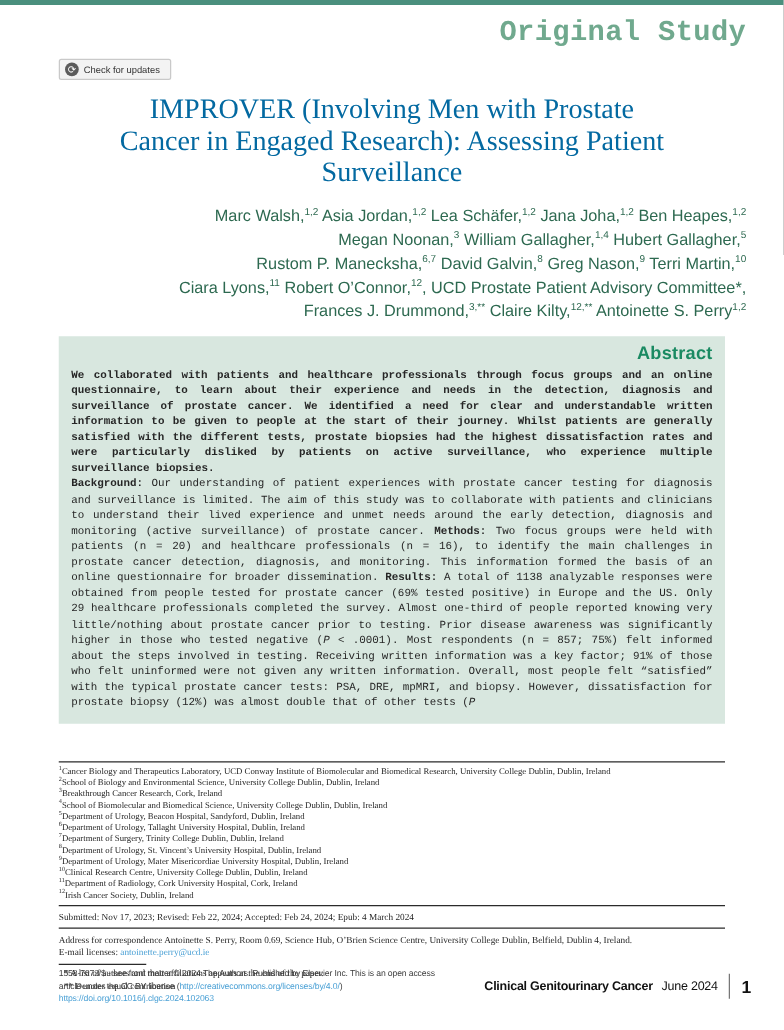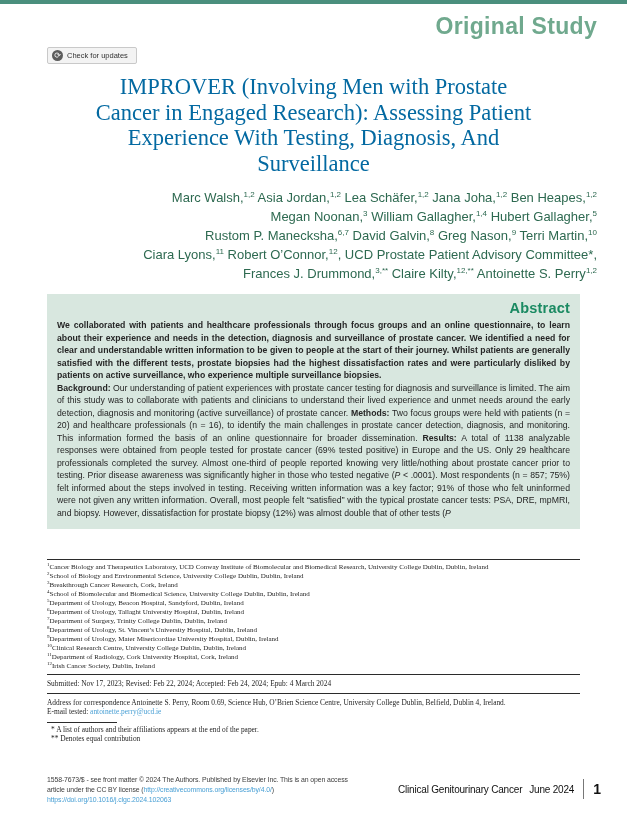--- a/index.html
+++ b/index.html
@@ -4,21 +4,21 @@
 <style>
   html,body{margin:0;padding:0;background:#888;}
   .page{
     width:627px;height:824px;position:relative;background:#ffffff;
     font-family:"Liberation Sans", sans-serif;overflow:hidden;
     margin:0 auto;box-sizing:border-box;
   }
   .topbar{height:4px;width:100%;background:var(--accent-dark,#4a8f7d);}
   .kicker{
     position:absolute;top:13px;right:30px;
-    font-family:Liberation Sans, sans-serif;font-weight:bold;
+    font-family:Liberation Mono, monospace;font-weight:bold;
     font-size:23px;color:var(--accent,#70a98e);letter-spacing:.3px;
   }
   .check-badge{
     position:absolute;top:47px;left:47px;display:inline-flex;align-items:center;
     gap:4px;background:#f3f3f3;border:1px solid #c9c9c9;border-radius:2px;
     padding:2px 8px 2px 4px;cursor:pointer;
   }
   .cb-icon{
     width:11px;height:11px;border-radius:50%;background:#5c5c5c;color:#fff;
     font-size:8px;line-height:11px;text-align:center;display:inline-block;
@@ -37,21 +37,21 @@
   .authors sup{font-size:8px;line-height:0;}
   .abstract{
     margin:11px 47px 0;background:var(--abstract-bg,#d8e7df);
     padding:6px 10px 10px;box-sizing:border-box;
   }
   .abs-head{
     text-align:right;font-weight:bold;font-size:14.5px;
     color:var(--abstract-green,#1a8a62);margin-bottom:3px;letter-spacing:.2px;
   }
   .abs-lead,.abs-body{
-    margin:0;font-size:8.7px;line-height:12.5px;text-align:justify;color:#262626;
+    margin:0;font-size:8.7px;line-height:12.5px;text-align:justify;color:#262626;font-family:Liberation Mono, monospace;
   }
   .abs-lead{font-weight:bold;}
   .abs-body .b{font-weight:bold;}
   .abs-body .i{font-style:italic;}
   .footnotes{
     margin:30px 47px 0;font-family:"Liberation Serif",serif;color:#1f1f1f;
   }
   .rule{border-top:1px solid #2b2b2b;margin:3px 0;}
   .rule.thick{border-top-width:1.5px;margin:0 0 3px;}
   .rule.short{width:70px;margin:4px 0 2px;}
@@ -61,21 +61,21 @@
   .corr{font-size:7.4px;line-height:9.5px;padding:1px 0;}
   .fn{font-size:7.4px;line-height:9.5px;padding-left:4px;}
   .link{color:var(--link-blue,#4aa0d5);text-decoration:none;cursor:pointer;}
   .imprint{
     position:absolute;left:47px;bottom:19px;
     font-size:6.9px;line-height:10px;color:#3d3d3d;letter-spacing:-0.1px;
   }
   .footer{
     position:absolute;right:26px;bottom:25px;display:flex;align-items:center;color:#111;
   }
-  .fj{font-weight:normal;font-size:10px;letter-spacing:-0.2px;text-align:center;}
+  .fj{font-weight:bold;font-size:10px;letter-spacing:-0.2px;text-align:center;}
   .fi{font-size:10px;margin-left:7px;letter-spacing:-0.2px;}
   .fdiv{width:1px;height:20px;background:#777;margin:0 9px;}
   .fp{font-weight:bold;font-size:14px;}
 </style>
 </head>
 <body>
 
 <div class="page">
 
   <div class="topbar"></div>
@@ -83,21 +83,20 @@
   <div class="kicker">Original Study</div>
 
   <div class="check-badge">
     <span class="cb-icon">⟳</span>
     <span class="cb-label">Check for updates</span>
   </div>
 
   <div class="title">
     <div>IMPROVER (Involving Men with Prostate</div>
     <div>Cancer in Engaged Research): Assessing Patient</div>
-    <div>Experience With Testing, Diagnosis, And</div>
     <div>Surveillance</div>
   </div>
 
   <div class="authors">
       <div>Marc Walsh,<sup>1,2</sup> Asia Jordan,<sup>1,2</sup> Lea Schäfer,<sup>1,2</sup> Jana Joha,<sup>1,2</sup> Ben Heapes,<sup>1,2</sup></div>
       <div>Megan Noonan,<sup>3</sup> William Gallagher,<sup>1,4</sup> Hubert Gallagher,<sup>5</sup></div>
       <div>Rustom P. Manecksha,<sup>6,7</sup> David Galvin,<sup>8</sup> Greg Nason,<sup>9</sup> Terri Martin,<sup>10</sup></div>
       <div>Ciara Lyons,<sup>11</sup> Robert O’Connor,<sup>12</sup>, UCD Prostate Patient Advisory Committee*,</div>
       <div>Frances J. Drummond,<sup>3,**</sup> Claire Kilty,<sup>12,**</sup> Antoinette S. Perry<sup>1,2</sup></div>
     </div>
@@ -122,21 +121,21 @@
         <div><sup>9</sup>Department of Urology, Mater Misericordiae University Hospital, Dublin, Ireland</div>
         <div><sup>10</sup>Clinical Research Centre, University College Dublin, Dublin, Ireland</div>
         <div><sup>11</sup>Department of Radiology, Cork University Hospital, Cork, Ireland</div>
         <div><sup>12</sup>Irish Cancer Society, Dublin, Ireland</div>
       </div>
     <div class="rule"></div>
     <div class="history">Submitted: Nov 17, 2023; Revised: Feb 22, 2024; Accepted: Feb 24, 2024; Epub: 4 March 2024</div>
     <div class="rule"></div>
     <div class="corr">
       <span>Address for correspondence Antoinette S. Perry, Room 0.69, Science Hub, O’Brien Science Centre, University College Dublin, Belfield, Dublin 4, Ireland.</span><br>
-      <span>E-mail tested: </span><a class="link">antoinette.perry@ucd.ie</a>
+      <span>E-mail licenses: </span><a class="link">antoinette.perry@ucd.ie</a>
     </div>
     <div class="rule short"></div>
     <div class="fn">* A list of authors and their affiliations appears at the end of the paper.</div>
     <div class="fn">** Denotes equal contribution</div>
   </div>
 
   <div class="imprint">
     <div>1558-7673/$ - see front matter © 2024 The Authors. Published by Elsevier Inc. This is an open access</div>
     <div>
       <span>article under the CC BY license (</span><a class="link">http://creativecommons.org/licenses/by/4.0/</a><span>)</span>

